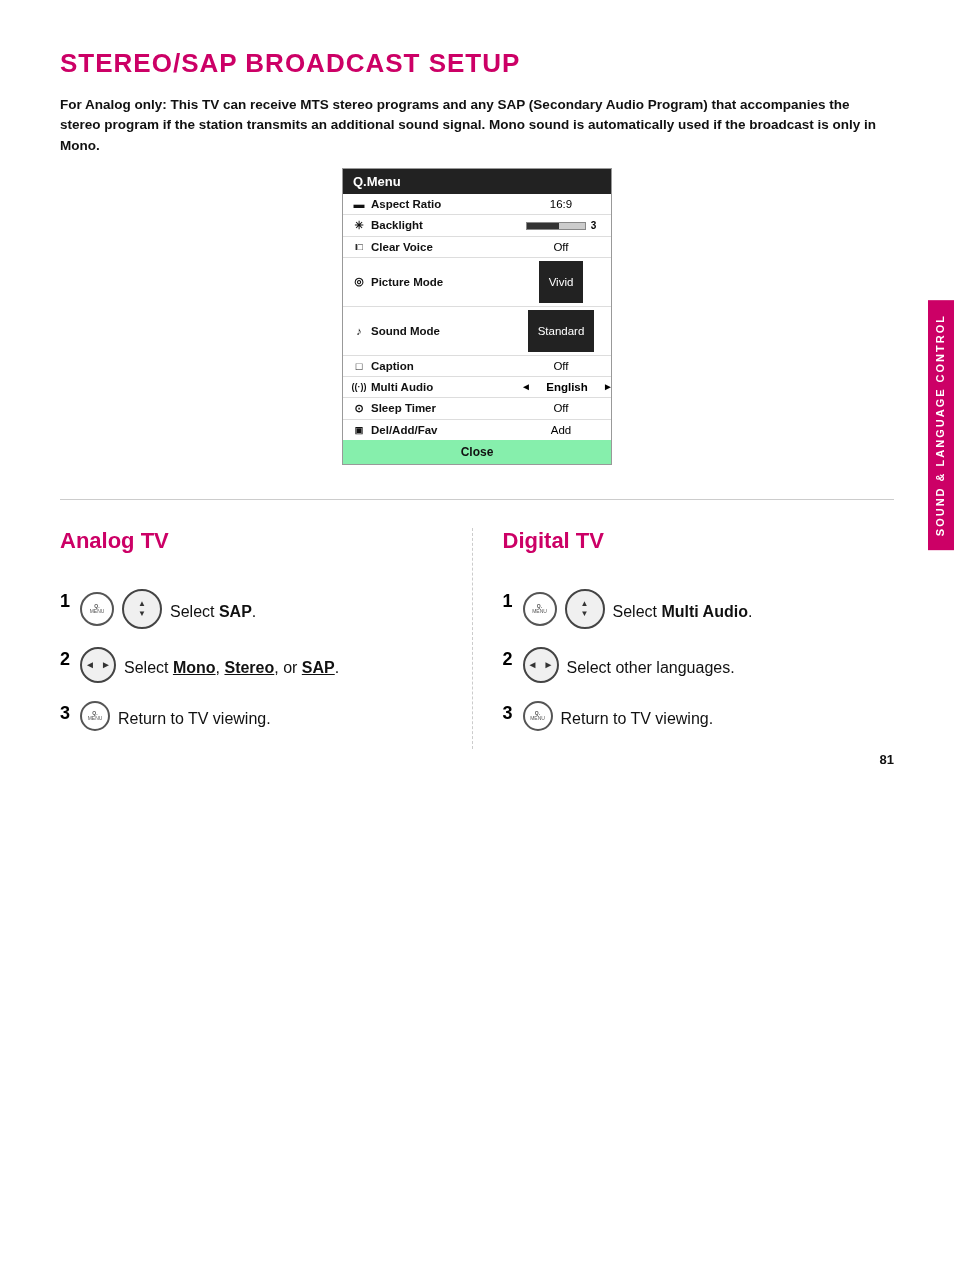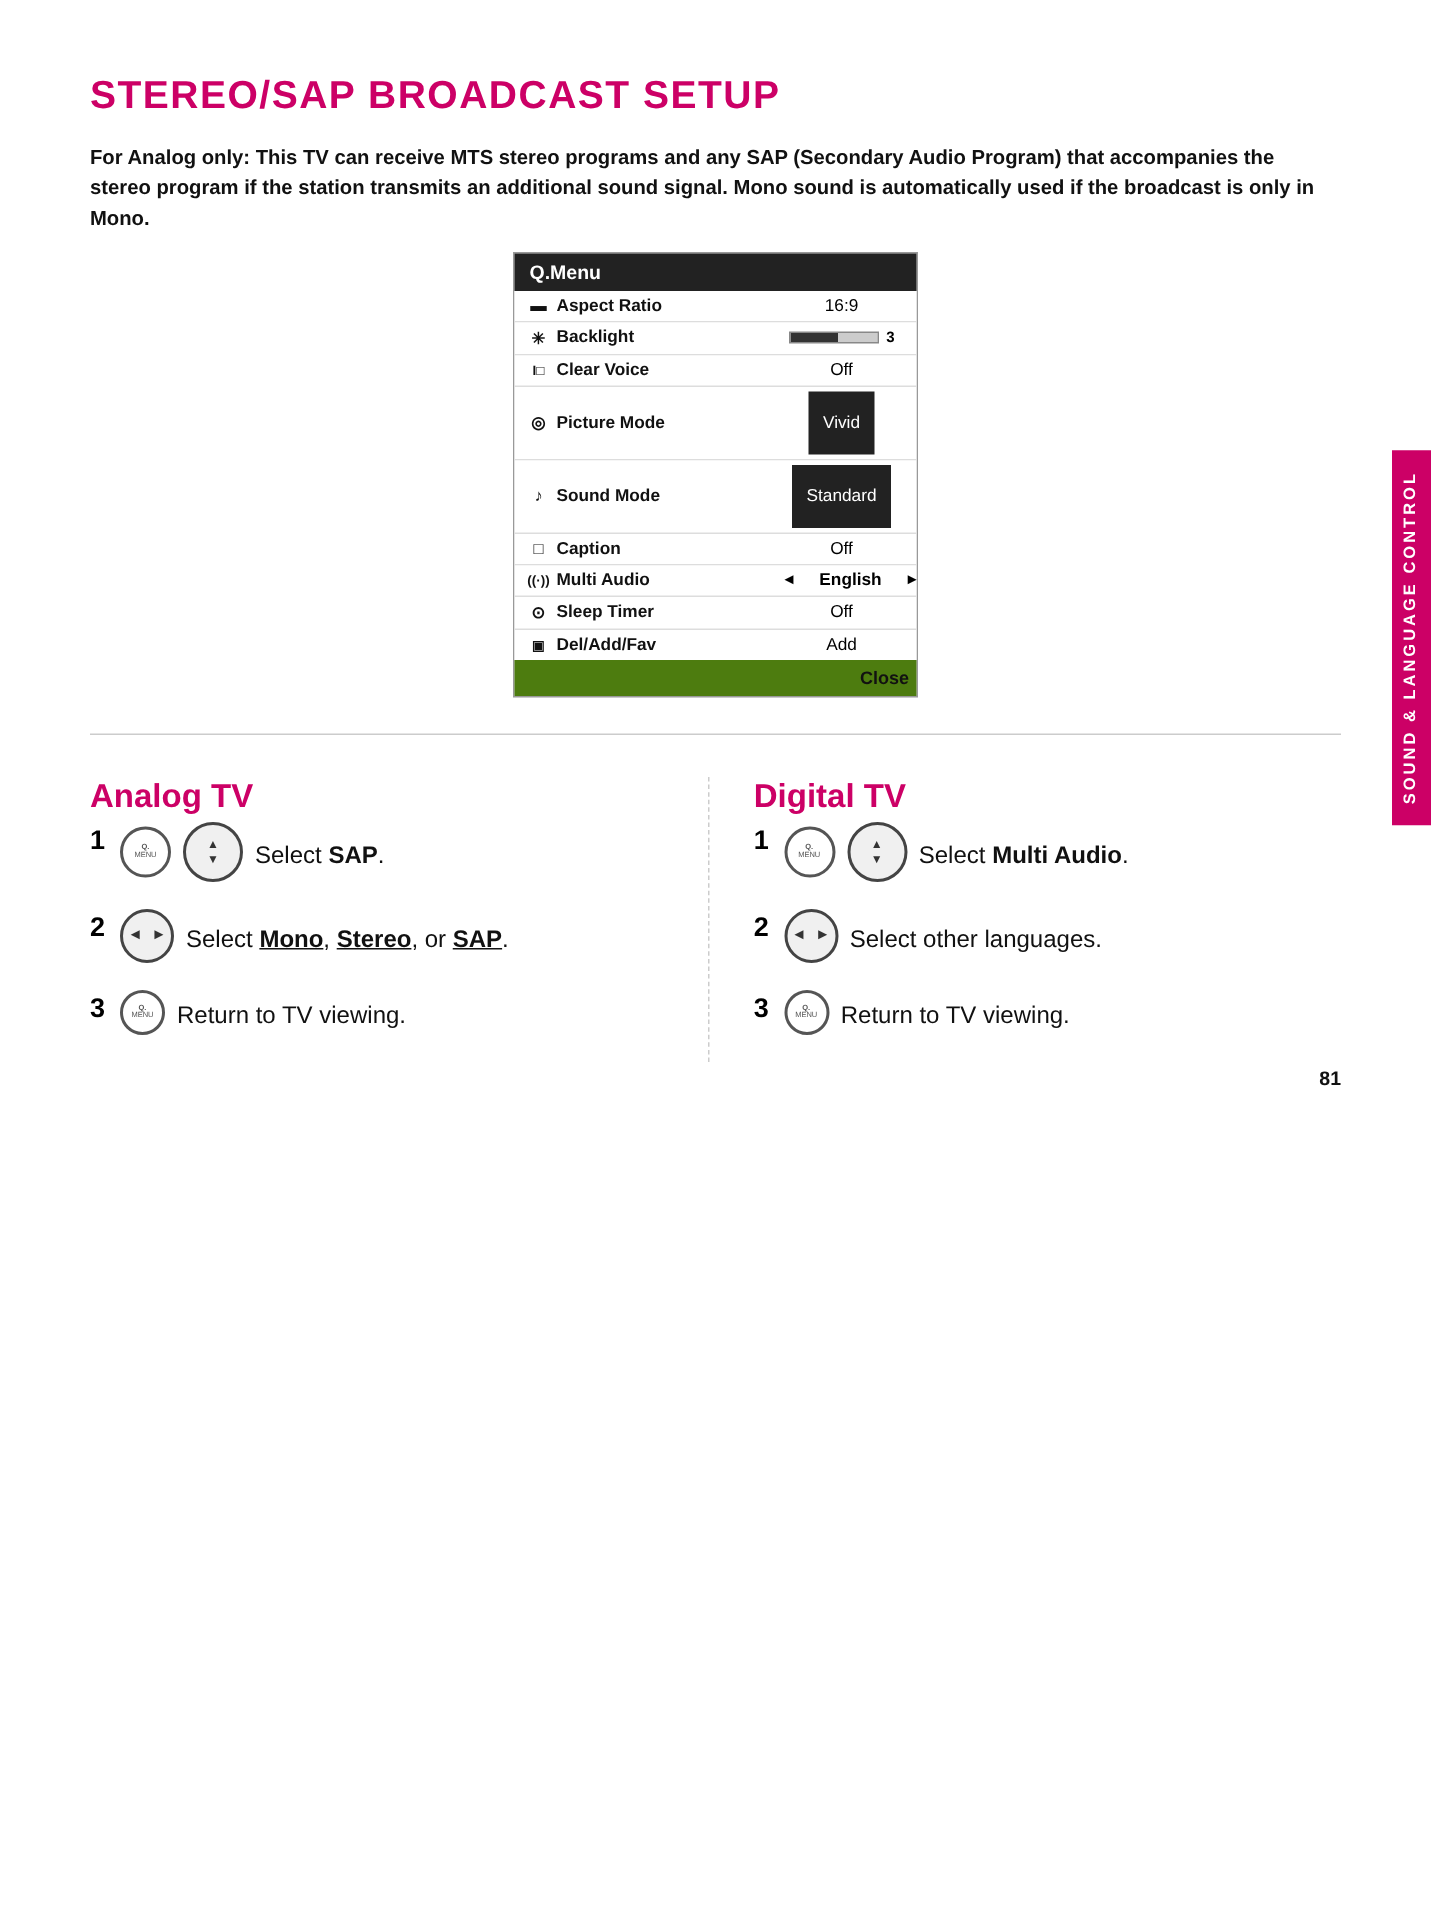--- a/index.html
+++ b/index.html
@@ -33,21 +33,21 @@
       color: #111;
       max-width: 820px;
       margin-bottom: 12px;
       font-weight: bold;
     }
 
     
     .qmenu-wrapper {
       display: flex;
       justify-content: center;
-      margin-bottom: 24px;
+      margin-bottom: 34px;
     }
 
     .qmenu-box {
       border: 1.5px solid #999;
       width: 270px;
       background: #f5f5f5;
     }
 
     .qmenu-header {
       background: #222;
@@ -124,22 +124,22 @@
       display: flex;
       align-items: center;
       justify-content: space-between;
       padding: 0 4px;
       font-size: 11.5px;
       font-weight: bold;
       width: 100px;
     }
 
     .qmenu-close-row {
-      background: #4d7c0f;
-      text-align: right;
+      background: #86efac;
+      text-align: center;
       padding: 5px;
       font-size: 12px;
       font-weight: bold;
       color: #111;
     }
 
     
     .divider {
       border: none;
       border-top: 1px solid #ccc;
@@ -160,21 +160,21 @@
 
     .col-right {
       flex: 1;
       padding-left: 30px;
     }
 
     .col-title {
       color: #cc0066;
       font-size: 22px;
       font-weight: bold;
-      margin-bottom: 4px;
+      margin-bottom: 35px;
     }
 
     .step-text {
       font-size: 16px;
       color: #111;
       padding-top: 6px;
       line-height: 1.4;
     }
 
     .btn-menu {

